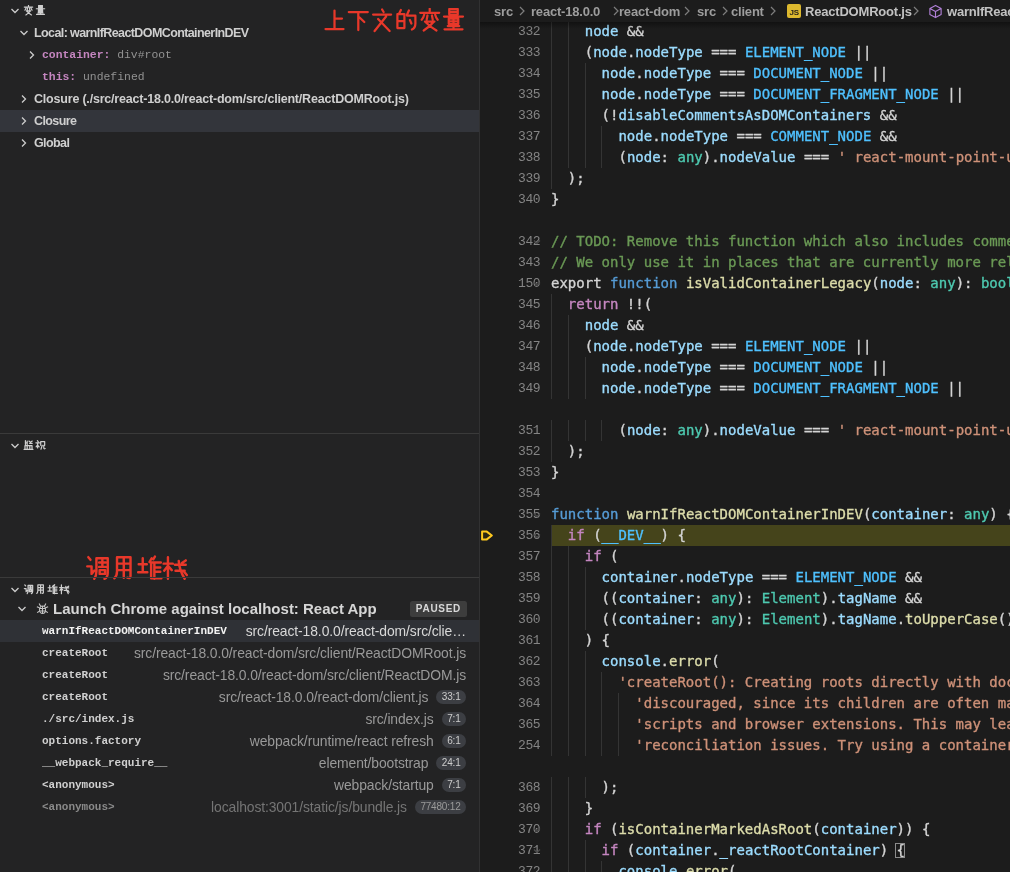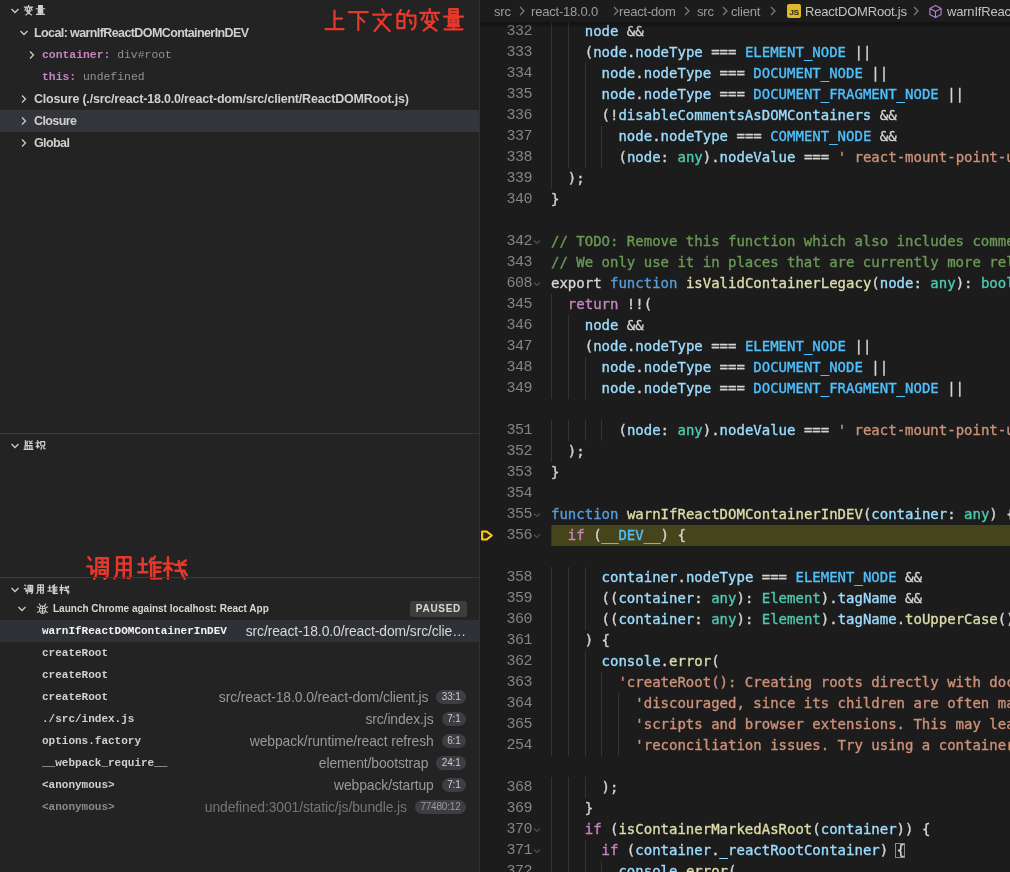--- a/index.html
+++ b/index.html
@@ -7,41 +7,41 @@
 
 #sb { position:absolute; left:0; top:0; width:480px; height:872px; background:#232324; overflow:hidden; border-right:1px solid #313132; }
 .shdr { position:absolute; left:0; width:100%; height:22px; }
 .row { position:absolute; left:0; width:100%; height:22px; }
 .row.sel { background:#33353b; }
 .scope { position:absolute; top:0; line-height:22px; font-size:12.5px; font-weight:bold; color:#cfcfcf; letter-spacing:-0.6px; white-space:pre; }
 .scope.sq { letter-spacing:-0.2px; }
 .mrow { position:absolute; top:0; line-height:22px; font-family:"Liberation Mono",monospace; font-size:11.4px; white-space:pre; }
 .vn { color:#c586c0; font-weight:bold; }
 .vv { color:#929292; font-weight:normal; }
-.sess { position:absolute; top:0; line-height:22px; font-size:10px; font-weight:bold; color:#d6d6d6; letter-spacing:0; white-space:pre; }
+.sess { position:absolute; top:0; line-height:22px; font-size:15px; font-weight:bold; color:#d6d6d6; letter-spacing:0; white-space:pre; }
 .paused { position:absolute; right:12px; top:3px; height:16px; line-height:16px; padding:0 6px; background:#3d3d3d; border-radius:2.5px; font-size:10px; font-weight:bold; letter-spacing:0.7px; color:#d8d8d8; }
 .frow { position:absolute; left:0; width:100%; height:22px; display:flex; align-items:center; padding:0 13px 0 42px; }
 .frow.sel { background:#2f3136; }
 .fname { font-family:"Liberation Mono",monospace; font-size:11px; font-weight:bold; color:#d0d0d0; letter-spacing:0; white-space:pre; }
 .frow.sel .fname { color:#f2f2f2; }
 .fpath { margin-left:auto; font-size:13.9px; color:#999999; letter-spacing:-0.1px; white-space:pre; }
 .frow.sel .fpath { color:#d8d8d8; }
 .frow.dim .fname { color:#8a8a8a; }
 .frow.dim .fpath { color:#757575; }
 .badge { margin-left:8px; height:14px; line-height:14px; padding:0 5.5px; background:#3c3e43; border-radius:7px; font-size:10px; color:#cccccc; letter-spacing:-0.2px; }
 .frow.dim .badge { color:#9a9a9a; }
 
 #ed { position:absolute; left:480px; top:0; width:530px; height:872px; background:#1c1c1c; overflow:hidden; }
 .bc { position:absolute; left:0; top:0; width:100%; height:22px; font-size:13px; color:#9d9d9d; letter-spacing:-0.2px; white-space:pre; }
-.bct { position:absolute; top:0; line-height:23px; }
+.bct { position:absolute; top:0; line-height:23px;font-weight:bold; }
 .bcb { color:#c2c2c2; }
 #shadow { position:absolute; left:0; top:22px; width:100%; height:7px; background:linear-gradient(rgba(0,0,0,0.38),rgba(0,0,0,0)); pointer-events:none; }
 .l { position:absolute; left:0; width:100%; height:21px; font-family:"Liberation Mono",monospace; font-size:14px; line-height:21px; }
 .l s,.l u,#sb s,#sb u { text-decoration:none; }
-.l .n { position:absolute; text-decoration:none; left:8px; top:0; width:44px; text-align:right; color:#848484; font-size:15px; letter-spacing:-0.5px; }
+.l .n { position:absolute; text-decoration:none; left:16px; top:0; width:44px; text-align:right; color:#848484; font-size:13px; letter-spacing:-0.5px; }
 .l code { position:absolute; top:0; white-space:pre; -webkit-text-stroke:0.35px; }
 .l b { font-weight:normal; }
 .l .hl { position:absolute; left:71px; right:0; top:0; bottom:0; background:#45441b; }
 .l .g { position:absolute; top:0; bottom:0; width:1px; background:#343434; }
 .l .fold { position:absolute; left:53px; top:7px; }
 .l .arrow { position:absolute; left:1px; top:4px; }
 .l .bm { position:absolute; top:3px; width:9.4px; height:15px; border:1px solid #8c8c8c; }
 b.p { color:#d4d4d4; } b.v { color:#9cdcfe; } b.C { color:#4fc1ff; }
 b.f { color:#dcdcaa; } b.t { color:#4ec9b0; } b.s { color:#ce9178; }
 b.m { color:#6a9955; } b.k { color:#569cd6; } b.c { color:#c586c0; }
@@ -153,21 +153,21 @@
         <svg class="fold" width="8" height="8" viewBox="0 0 8 8">
           <path d="M1 2.5 L4 5.5 L7 2.5" fill="none" stroke="#4d4d4d" stroke-width="1.2"></path>
         </svg>
         <code style="left:71px"><b class="m">// TODO: Remove this function which also includes comments.</b></code>
       </div>
 <div class="l" style="top:252px">
         <s class="n">343</s>
         <code style="left:71px"><b class="m">// We only use it in places that are currently more relaxed.</b></code>
       </div>
 <div class="l" style="top:273px">
-        <s class="n">608</s>
+        <s class="n">150</s>
         <svg class="fold" width="8" height="8" viewBox="0 0 8 8">
           <path d="M1 2.5 L4 5.5 L7 2.5" fill="none" stroke="#4d4d4d" stroke-width="1.2"></path>
         </svg>
         <code style="left:71px"><b class="e">export</b><b class="p"> </b><b class="k">function</b><b class="p"> </b><b class="f">isValidContainerLegacy</b><b class="p">(</b><b class="v">node</b><b class="p">: </b><b class="t">any</b><b class="p">): </b><b class="t">boolean</b></code>
       </div>
 <div class="l" style="top:294px">
         <u class="g" style="left:71.0px"></u>
         <s class="n">345</s>
         <code style="left:71px">  <b class="c">return</b><b class="p"> !!(</b></code>
       </div>
@@ -229,20 +229,26 @@
         <u class="hl"></u>
         <u class="g" style="left:71.0px"></u>
         <s class="n">356</s>
         <svg class="fold" width="8" height="8" viewBox="0 0 8 8">
           <path d="M1 2.5 L4 5.5 L7 2.5" fill="none" stroke="#4d4d4d" stroke-width="1.2"></path>
         </svg>
         <svg class="arrow" width="12" height="13" viewBox="0 0 12 13">
           <path d="M1.1 2.6 H5.8 L10.8 6.5 L5.8 10.4 H1.1 Z" fill="#2b2611" stroke="#ffc91f" stroke-width="2" stroke-linejoin="round"></path>
         </svg>
         <code style="left:71px">  <b class="c">if</b><b class="p"> (</b><b class="C">__DEV__</b><b class="p">) {</b></code>
+      </div>
+<div class="l" style="top:546px">
+        <u class="g" style="left:71.0px"></u>
+        <u class="g" style="left:87.8px"></u>
+        <s class="n">357</s>
+        <code style="left:71px">    <b class="c">if</b><b class="p"> (</b></code>
       </div>
 <div class="l" style="top:567px">
         <u class="g" style="left:71.0px"></u>
         <u class="g" style="left:87.8px"></u>
         <u class="g" style="left:104.6px"></u>
         <s class="n">358</s>
         <code style="left:71px">      <b class="v">container</b><b class="p">.</b><b class="v">nodeType</b><b class="p"> === </b><b class="C">ELEMENT_NODE</b><b class="p"> &amp;&amp;</b></code>
       </div>
 <div class="l" style="top:588px">
         <u class="g" style="left:71.0px"></u>
@@ -470,23 +476,25 @@
         </svg>
         <span class="sess" style="left:53px">Launch Chrome against localhost: React App</span>
         <span class="paused">PAUSED</span>
       </div>
 <div class="frow sel" style="top:620px">
         <span class="fname">warnIfReactDOMContainerInDEV</span>
         <span class="fpath">src/react-18.0.0/react-dom/src/clie…</span>
       </div>
 <div class="frow" style="top:642px">
         <span class="fname">createRoot</span>
+        <span class="fpath">src/react-18.0.0/react-dom/src/client/ReactDOMRoot.js</span>
       </div>
 <div class="frow" style="top:664px">
         <span class="fname">createRoot</span>
+        <span class="fpath">src/react-18.0.0/react-dom/src/client/ReactDOM.js</span>
       </div>
 <div class="frow" style="top:686px">
         <span class="fname">createRoot</span>
         <span class="fpath">src/react-18.0.0/react-dom/client.js</span>
         <span class="badge">33:1</span>
       </div>
 <div class="frow" style="top:708px">
         <span class="fname">./src/index.js</span>
         <span class="fpath">src/index.js</span>
         <span class="badge">7:1</span>
@@ -501,16 +509,16 @@
         <span class="fpath">element/bootstrap</span>
         <span class="badge">24:1</span>
       </div>
 <div class="frow" style="top:774px">
         <span class="fname">&lt;anonymous&gt;</span>
         <span class="fpath">webpack/startup</span>
         <span class="badge">7:1</span>
       </div>
 <div class="frow dim" style="top:796px">
         <span class="fname">&lt;anonymous&gt;</span>
-        <span class="fpath">undefined:3001/static/js/bundle.js</span>
+        <span class="fpath">localhost:3001/static/js/bundle.js</span>
         <span class="badge">77480:12</span>
       </div>
   </div>
 </div>
 </body></html>

